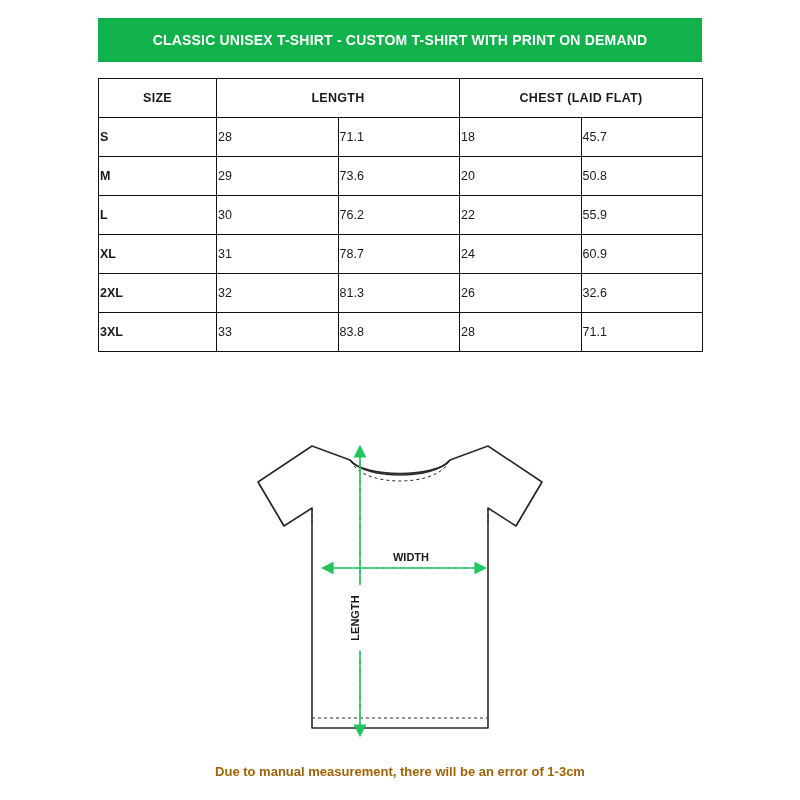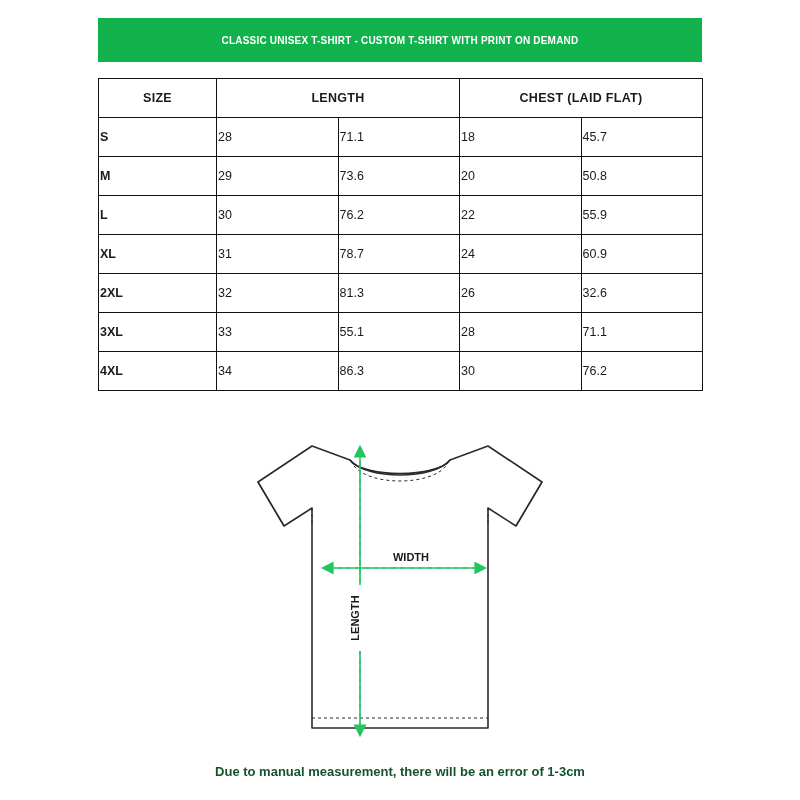--- a/index.html
+++ b/index.html
@@ -28,21 +28,21 @@
     top: 18px;
     width: 604px;
     height: 44px;
     background: #11b14b;
     display: flex;
     align-items: center;
     justify-content: center;
   }
   .header-title {
     color: #ffffff;
-    font-size: 10px;
+    font-size: 14px;
     font-weight: bold;
     letter-spacing: 0.2px;
     text-align: center;
     white-space: nowrap;
   }
 
   
   .size-table-wrap {
     position: absolute;
     left: 98px;
@@ -85,21 +85,21 @@
     display: block;
   }
 
   
   .footer-note {
     position: absolute;
     left: 0;
     top: 764px;
     width: 800px;
     text-align: center;
-    color: #14532d;
+    color: #a16207;
     font-size: 13px;
     font-weight: bold;
   }
 </style>
 </head>
 <body>
 
 <div class="page">
 
   <div class="header">
@@ -154,30 +154,23 @@
         <tr>
           <td class="size-cell">2XL</td>
           <td>32</td>
           <td>81.3</td>
           <td>26</td>
           <td>32.6</td>
         </tr>
         <tr>
           <td class="size-cell">3XL</td>
           <td>33</td>
-          <td>55.1</td>
+          <td>83.8</td>
           <td>28</td>
           <td>71.1</td>
-        </tr>
-        <tr>
-          <td class="size-cell">4XL</td>
-          <td>34</td>
-          <td>86.3</td>
-          <td>30</td>
-          <td>76.2</td>
         </tr>
       </tbody>
     </table>
   </div>
 
   <div class="diagram">
     <svg width="400" height="320" viewBox="0 0 400 320" xmlns="http://www.w3.org/2000/svg">
 
       <g fill="#ffffff" stroke="#2b2b2b" stroke-width="1.6" stroke-linejoin="round">
         <path d="M150 30

